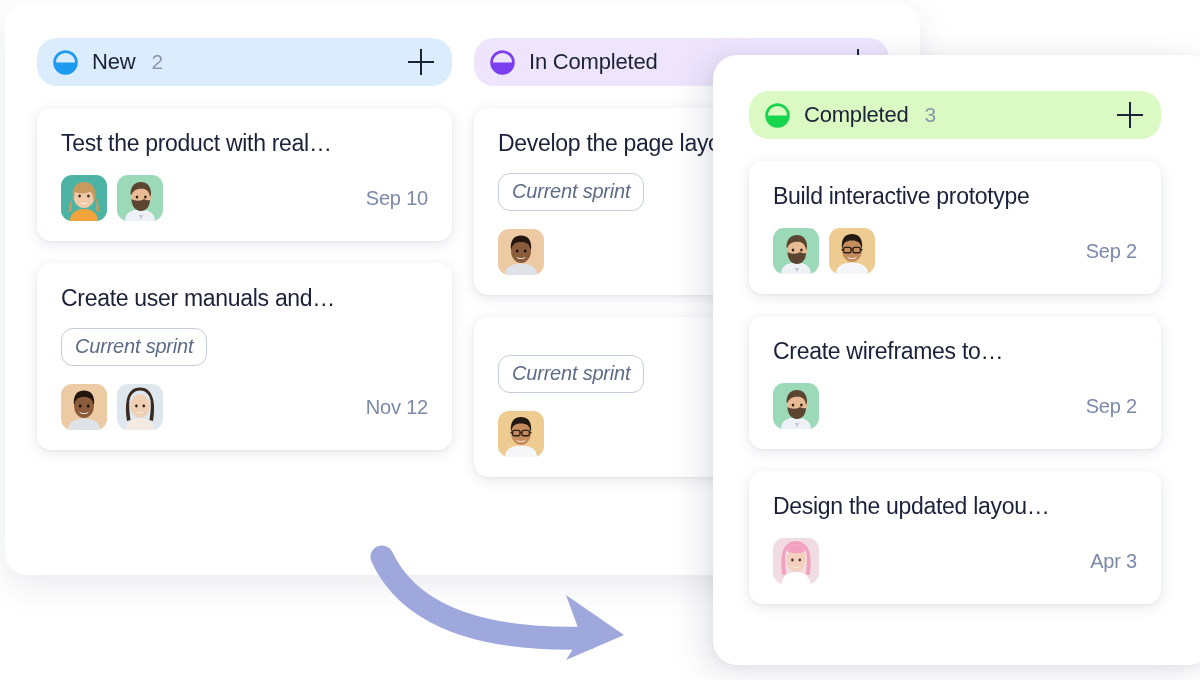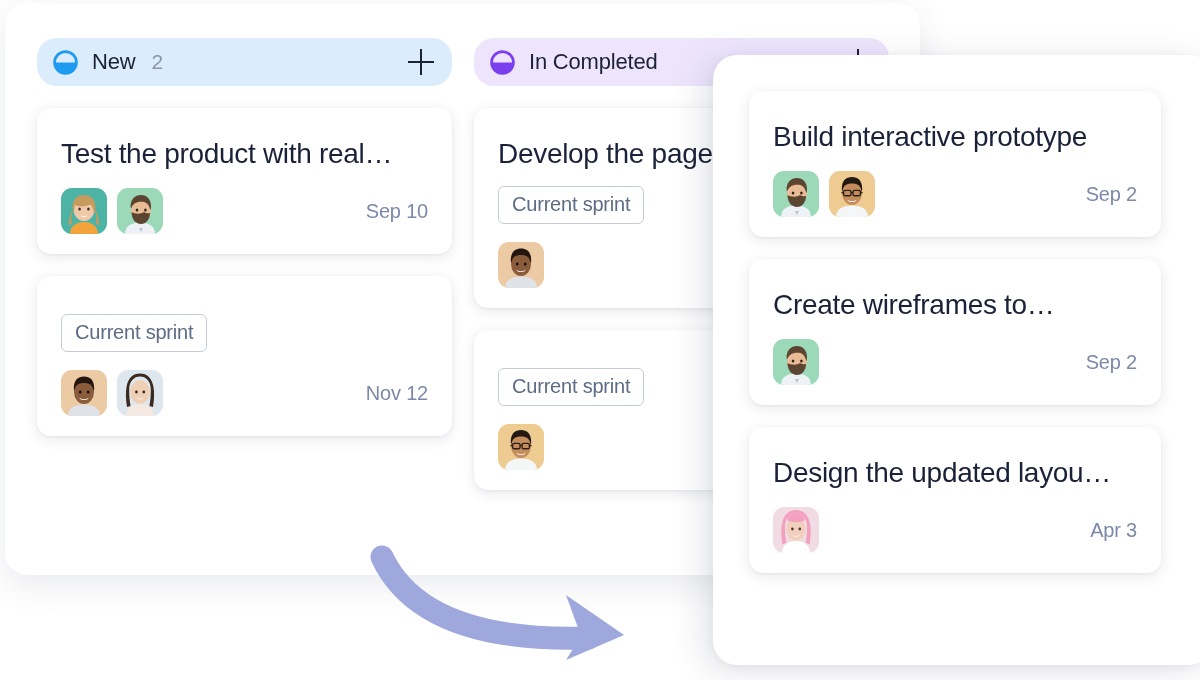--- a/index.html
+++ b/index.html
@@ -62,28 +62,28 @@
 
   
   .card {
     background: #ffffff;
     border-radius: 14px;
     box-shadow: 0 3px 14px rgba(35,45,80,.11), 0 1px 3px rgba(35,45,80,.05);
     padding: 22px 24px 20px 24px;
     margin-bottom: 22px;
   }
   .card-title {
-    font-size: 28px; color: #1b2138; letter-spacing: -.3px;
-    white-space: nowrap; overflow: hidden; margin-top: 8px;
+    font-size: 23px; color: #1b2138; letter-spacing: -.3px;
+    white-space: nowrap; overflow: hidden;
   }
   .tag {
     display: inline-block; margin-top: 16px;
-    border: 1.4px solid #c3ccda; border-radius: 6px;
+    border: 1.4px solid #c3ccda; border-radius: 12px;
     padding: 6px 13px 7px 13px;
-    font-size: 20px; color: #5d6b86; letter-spacing: -.2px;
+    font-size: 20px; color: #5d6b86; letter-spacing: -.2px; font-style: italic;
   }
   .card-foot {
     display: flex; align-items: center;
     margin-top: 18px; min-height: 46px;
   }
   .avatars { display: flex; gap: 10px; }
   .avatar {
     width: 46px; height: 46px; border-radius: 11px;
     overflow: hidden; position: relative; flex: 0 0 46px;
   }
@@ -143,20 +143,21 @@
                     <ellipse cx="28.4" cy="22" rx="1.3" ry="1.5" fill="#2e2216"></ellipse>
                     <path d="M22 40l2 4 2-4z" fill="#b9c5d2"></path>
                   </svg>
               </span>
             </div>
             <span class="card-date">Sep 10</span>
           </div>
         </div>
 
         <div class="card">
+          <div class="card-title">Create user manuals and…</div>
           <span class="tag">Current sprint</span>
           <div class="card-foot">
             <div class="avatars">
               <span class="avatar">
                 <svg viewBox="0 0 46 46">
                     <rect width="46" height="46" fill="#eccba4"></rect>
                     <path d="M7 46c0-8 7-11.5 16-11.5S39 38 39 46z" fill="#dfe3e8"></path>
                     <ellipse cx="23" cy="22" rx="10" ry="12" fill="#8a5c3c"></ellipse>
                     <path d="M12.8 18.5C12.8 10 17 6.5 23 6.5s10.2 3.5 10.2 12c0 1-.3 2-.7 2.4-.8-6-3.8-8-9.5-8s-8.8 2-9.5 8c-.4-.4-.7-1.4-.7-2.4z" fill="#23160f"></path>
                     <ellipse cx="19.2" cy="22" rx="1.3" ry="1.5" fill="#120b06"></ellipse>
@@ -244,20 +245,31 @@
 
   <div class="arrow-wrap">
     <svg viewBox="0 0 310 125" width="310" height="125">
       <path d="M12 22 C 42 86, 120 106, 218 103" stroke="#9fa8dc" stroke-width="23" fill="none" stroke-linecap="round"></path>
       <path d="M196 60 L254 100 L196 125 L211 101 Z" fill="#9fa8dc"></path>
     </svg>
   </div>
 
   <div class="float-panel">
     <div class="column">
+      <div class="col-header completed">
+        <span class="status-icon">
+          <svg viewBox="0 0 24 24" aria-hidden="true">
+            <circle cx="12" cy="12" r="10.5" fill="#dbf9c2" stroke="#19d44e" stroke-width="2.6"></circle>
+            <path d="M1.5 12 A10.5 10.5 0 0 0 22.5 12 Z" fill="#19d44e"></path>
+          </svg>
+        </span>
+        <span class="col-title">Completed</span>
+        <span class="col-count">3</span>
+        <span class="col-add"></span>
+      </div>
 
       <div class="card">
         <div class="card-title">Build interactive prototype</div>
         <div class="card-foot">
           <div class="avatars">
             <span class="avatar">
               <svg viewBox="0 0 46 46">
                   <rect width="46" height="46" fill="#9cd9b9"></rect>
                   <path d="M8 46c0-8 6.5-11.5 15-11.5S38 38 38 46z" fill="#eef2f6"></path>
                   <ellipse cx="24" cy="22" rx="10" ry="12" fill="#e8bb95"></ellipse>

